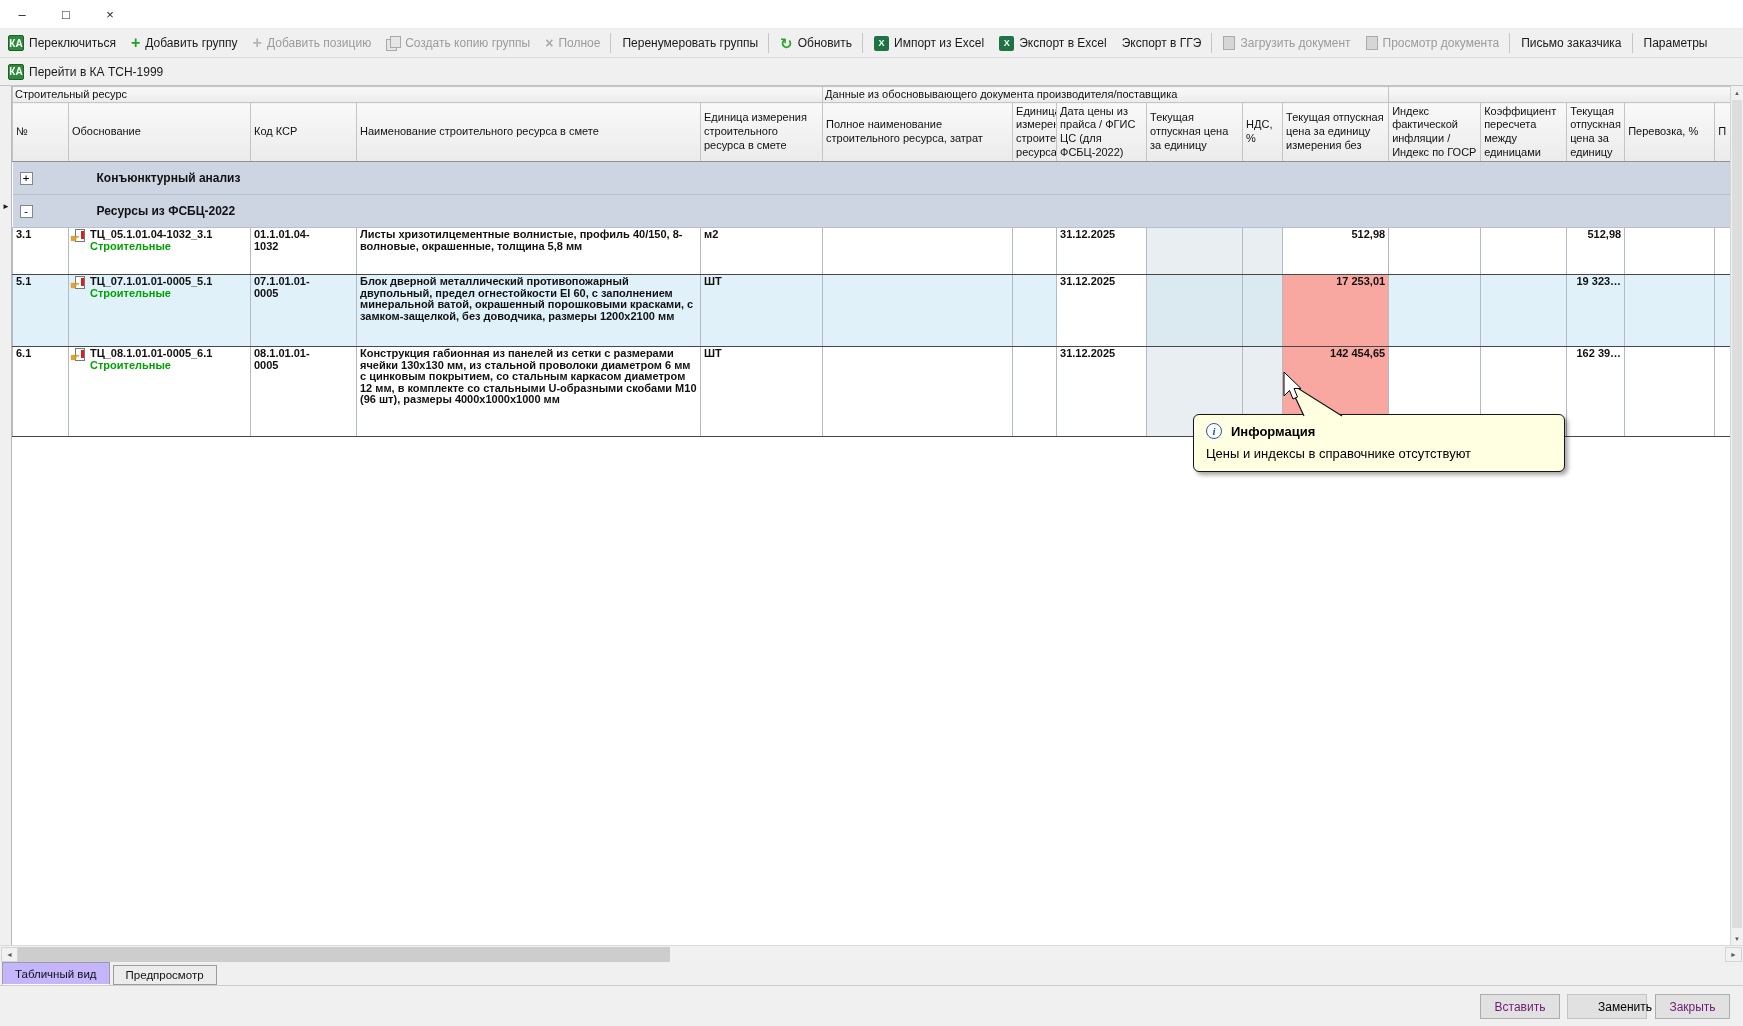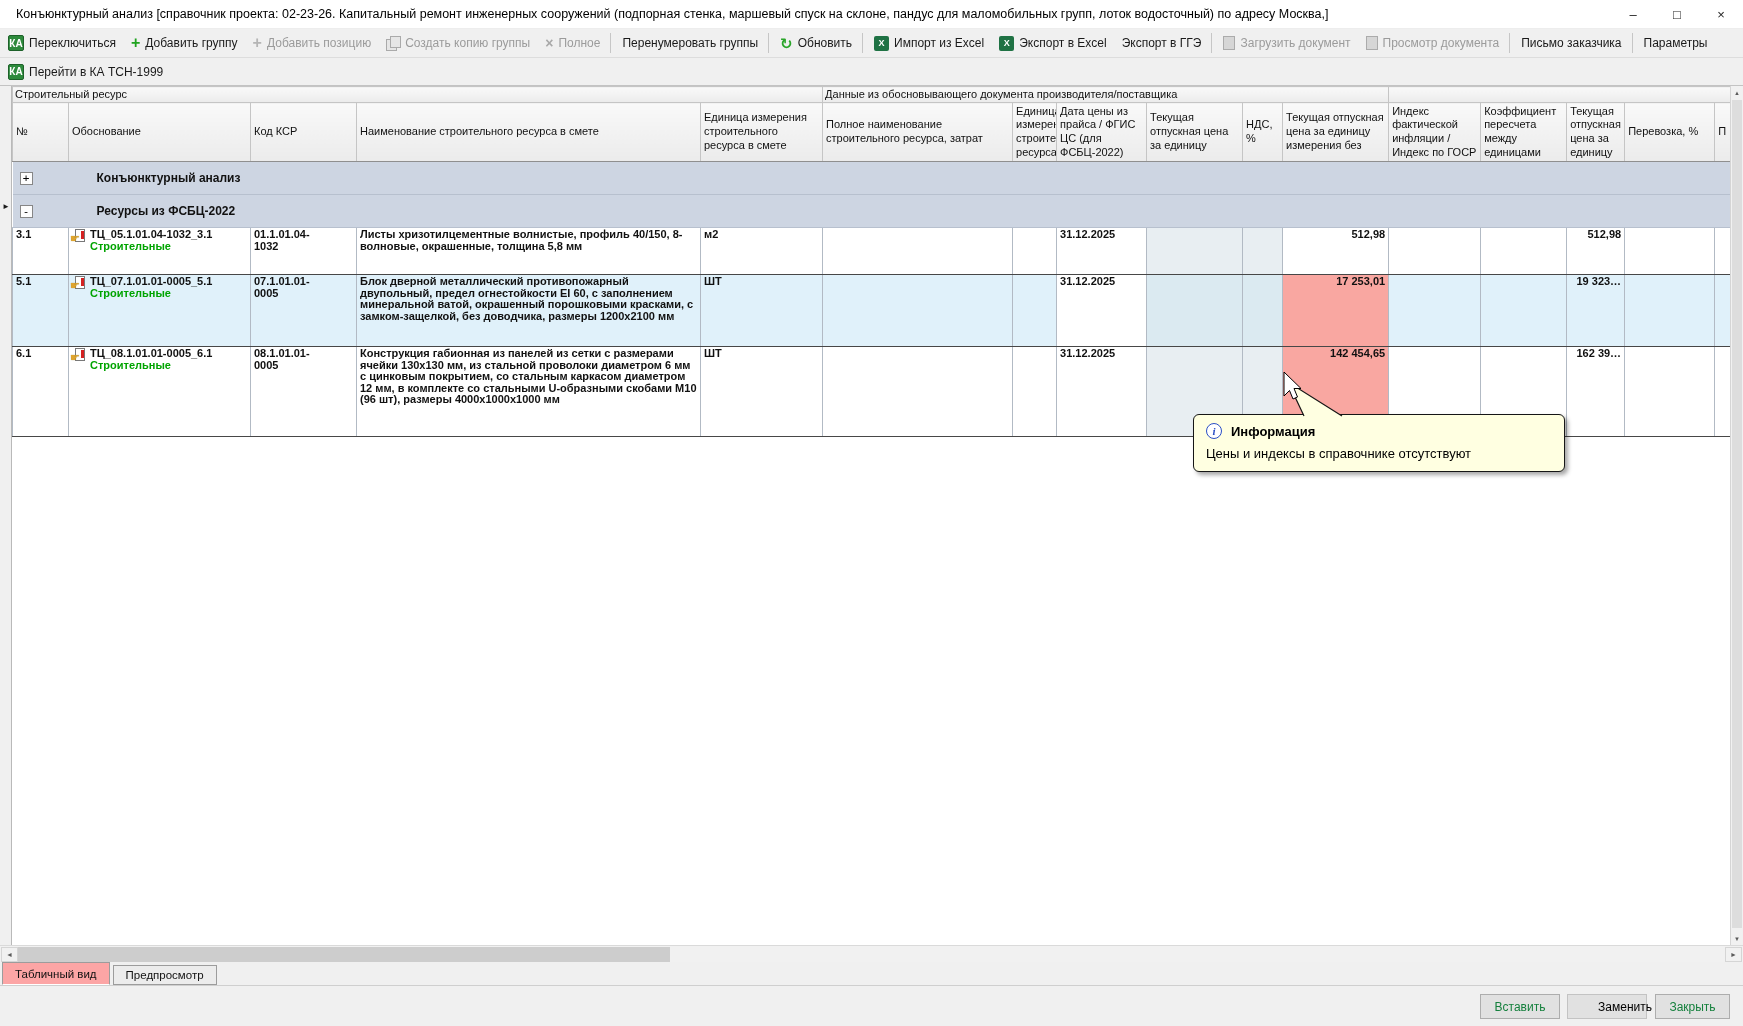--- a/index.html
+++ b/index.html
@@ -100,35 +100,34 @@
              border-left:1px solid #d5d5d5; }
   .vs-btn { position:absolute; left:0; width:12px; height:13px; display:flex; align-items:center;
             justify-content:center; font-size:6px; color:#5a5a5a; }
   .vs-up { top:0; } .vs-down { bottom:0; }
   .vs-thumb { position:absolute; left:1px; top:14px; width:10px; height:828px; background:#dddddd; }
   
   .tabs { position:absolute; left:0; top:962px; width:1743px; height:23px; background:#f0f0f0;
           display:flex; align-items:flex-end; padding-left:2px; }
   .tab { height:20px; padding:0 12px; display:flex; align-items:center; font-size:11.5px;
          border:1px solid #9c9c9c; background:#ececec; margin-right:3px; color:#111; }
-  .tab.active { background:#fca5a5; height:23px; border-bottom:1px solid #fff; }
+  .tab.active { background:#c4b5fd; height:23px; border-bottom:1px solid #fff; }
   .footer { position:absolute; left:0; top:985px; width:1743px; height:41px; background:#f0f0f0;
             border-top:1px solid #cfcfcf; }
   .btn { position:absolute; top:8px; height:25px; background:#e1e1e1; border:1px solid #adadad;
-         font-size:12px; display:flex; align-items:center; justify-content:center; color:#15803d; }
+         font-size:12px; display:flex; align-items:center; justify-content:center; color:#701a75; }
   .btn.disabled { color:#000000; border-color:#c3c3c3;padding-left:36px; }
   #btn-insert { left:1480px; width:80px; }
   #btn-replace { left:1567px; width:80px; }
   #btn-close { left:1655px; width:75px; }
 </style>
 </head>
 <body>
 
 <div class="titlebar">
-  <div class="title-text">Конъюнктурный анализ [справочник проекта: 02-23-26. Капитальный ремонт инженерных сооружений (подпорная стенка, маршевый спуск на склоне, пандус для маломобильных групп, лоток водосточный) по адресу Москва,]</div>
   <div class="win-controls">
     <div class="win-btn">–</div>
     <div class="win-btn">□</div>
     <div class="win-btn">×</div>
   </div>
 </div>
 
 <div class="toolbar tb1">
   <div class="tb-btn">
     <span class="i-ka">КА</span>

